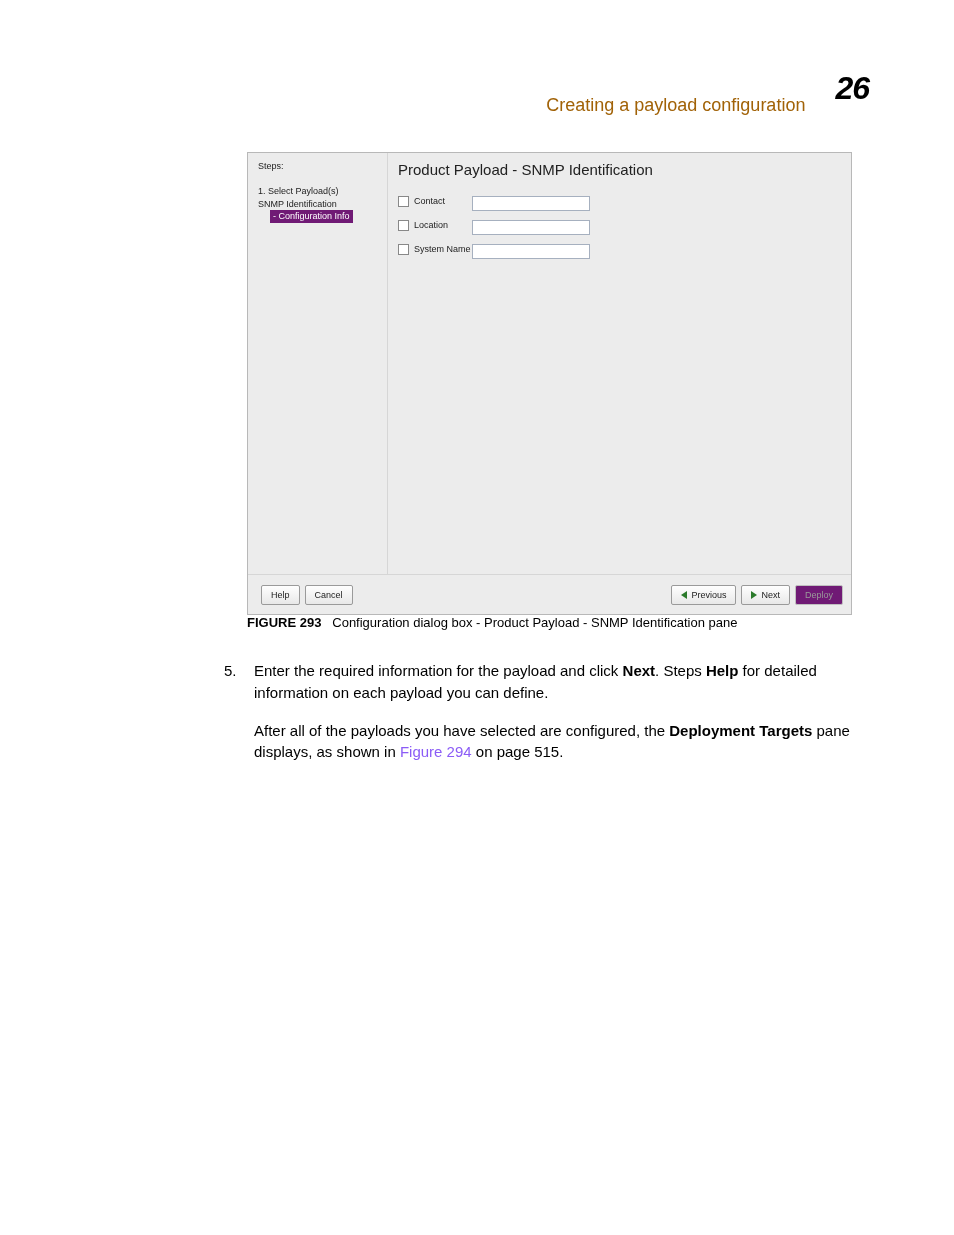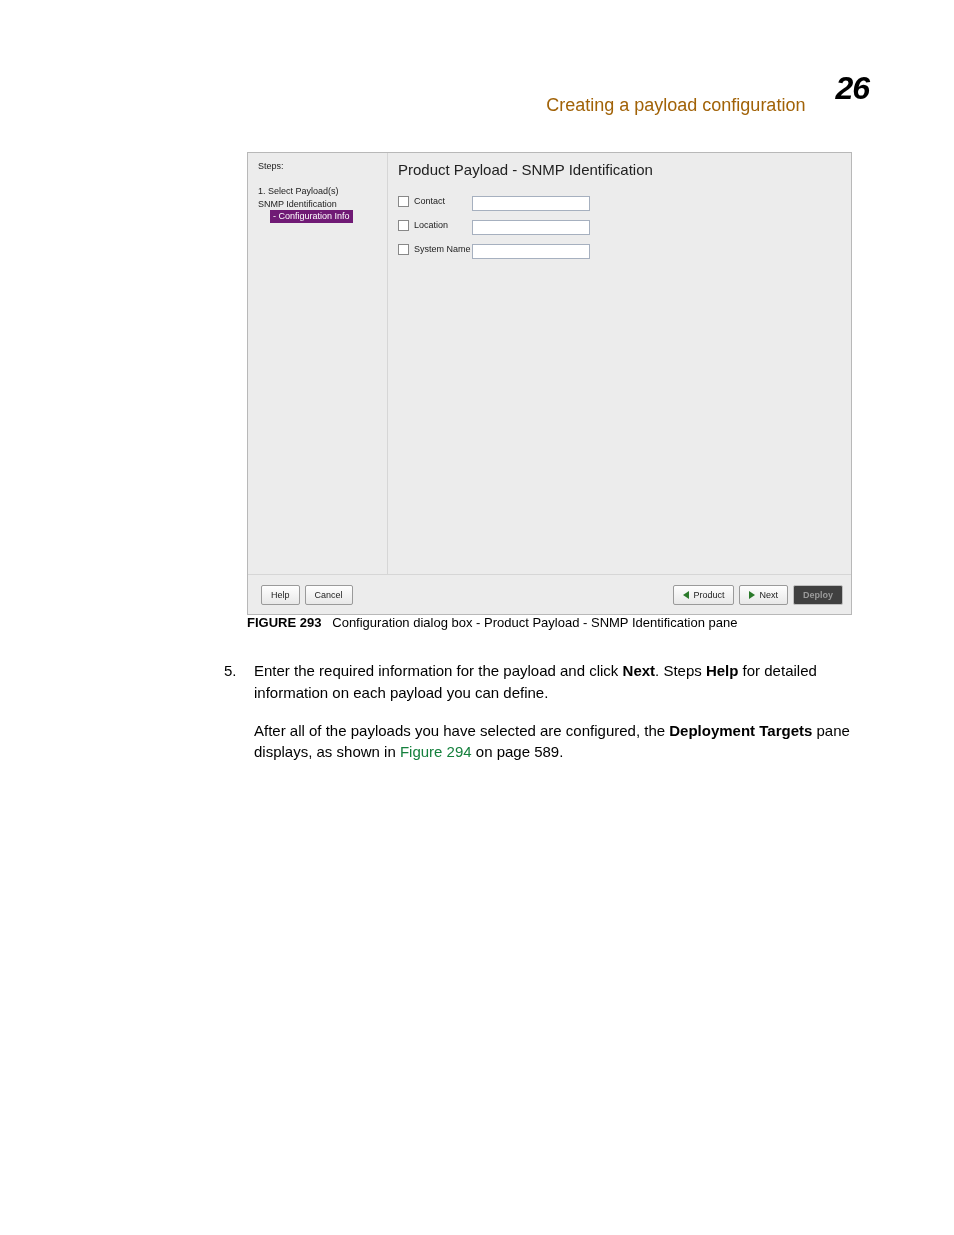--- a/index.html
+++ b/index.html
@@ -22,36 +22,36 @@
   .dialog .steps-col .sel { background: #701a75; color: #fff; display: inline-block; padding: 0 3px; }
   .dialog .main-col { flex: 1; padding: 8px 10px; }
   .dialog .main-col .pane-title { font-size: 15px; margin-bottom: 18px; }
   .dialog .form-row { display: flex; margin-bottom: 8px; height: 16px; }
   .dialog .form-row .cb { width: 11px; height: 11px; border: 1px solid #888; background: #fff; margin-right: 5px; }
   .dialog .form-row .lbl { width: 58px; }
   .dialog .form-row .inp { flex: 0 0 118px; height: 15px; border: 1px solid #a6b0bf; background: #fff; }
   .dialog .footer { position: absolute; left: 0; right: 0; bottom: 0; height: 40px; border-top: 1px solid #d6d6d6; display: flex; align-items: center; padding: 0 8px; }
   .dialog .footer .spacer { flex: 1; }
   .dbtn { height: 20px; border: 1px solid #9a9a9a; background: linear-gradient(#fefefe,#e8e8e8); font-size: 9px; padding: 0 9px; display: inline-flex; align-items: center; margin-left: 5px; border-radius: 2px; cursor: pointer; }
-  .dbtn.disabled { color: #9a9a9a; border-color: #c0c0c0; background: #404040; cursor: default; font-weight: bold; }
+  .dbtn.disabled { color: #9a9a9a; border-color: #c0c0c0; background: #701a75; cursor: default; }
   .tri-l, .tri-r { width: 0; height: 0; display: inline-block; margin-right: 4px; }
   .tri-l { border-top: 4px solid transparent; border-bottom: 4px solid transparent; border-right: 6px solid #2a7a2a; }
   .tri-r { border-top: 4px solid transparent; border-bottom: 4px solid transparent; border-left: 6px solid #2a7a2a; margin-left: 0; margin-right: 4px; }
 
   .caption { font-size: 13px; }
   .caption .fb { font-weight: bold; }
 
   
   .content { position: absolute; left: 224px; top: 660px; width: 630px; font-size: 15px; line-height: 1.45; color: #000; }
   .item5 { display: flex; margin-bottom: 16px; }
   .item5 .num { width: 30px; flex: none; }
   .item5 .txt { flex: 1; }
   .para { margin-left: 30px; }
   .b { font-weight: bold; }
-  .lnk { color: #15803d; }
+  .lnk { color: #8b5cf6; }
 </style>
 </head>
 <body>
 
 <div class="page">
 
   <div class="hdr">
     <span class="hdr-title">Creating a payload configuration</span>
     <span class="hdr-num">26</span>
   </div>
@@ -83,21 +83,21 @@
             <span class="inp"></span>
           </div>
         </div>
       </div>
       <div class="footer">
         <span class="dbtn">Help</span>
         <span class="dbtn">Cancel</span>
         <span class="spacer"></span>
         <span class="dbtn">
             <span class="tri-l"></span>
-            <span>Product</span>
+            <span>Previous</span>
           </span>
         <span class="dbtn">
             <span class="tri-r"></span>
             <span>Next</span>
           </span>
         <span class="dbtn disabled">Deploy</span>
       </div>
     </div>
     <div class="caption">
       <span class="fb">FIGURE 293</span>&nbsp;&nbsp;&nbsp;<span>Configuration dialog box - Product Payload - SNMP Identification pane</span>
@@ -105,17 +105,17 @@
   </div>
 
   <div class="content">
     <div class="item5">
       <div class="num">5.</div>
       <div class="txt">
         <span>Enter the required information for the payload and click </span><span class="b">Next</span><span>. Steps </span><span class="b">Help</span><span> for detailed information on each payload you can define.</span>
       </div>
     </div>
     <div class="para">
-      <span>After all of the payloads you have selected are configured, the </span><span class="b">Deployment Targets</span><span> pane displays, as shown in </span><span class="lnk">Figure 294</span><span> on page 589.</span>
+      <span>After all of the payloads you have selected are configured, the </span><span class="b">Deployment Targets</span><span> pane displays, as shown in </span><span class="lnk">Figure 294</span><span> on page 515.</span>
     </div>
   </div>
 
 </div>
 
 </body></html>

